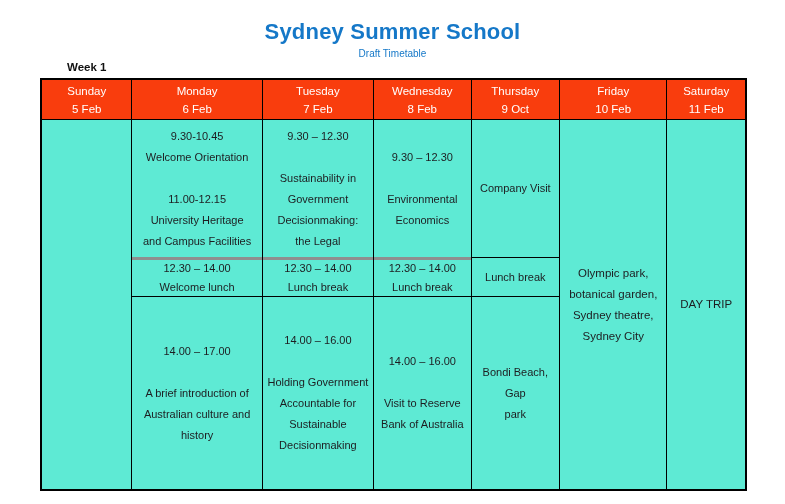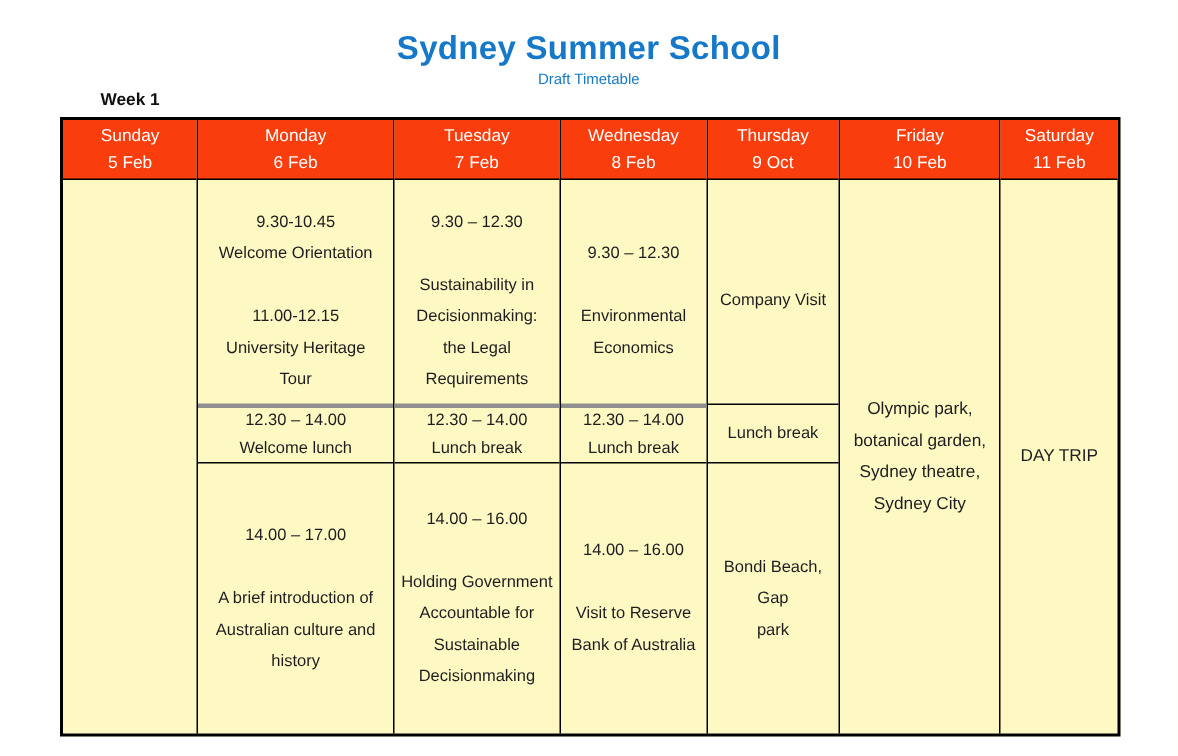--- a/index.html
+++ b/index.html
@@ -23,42 +23,42 @@
     position:absolute; top:61px; left:67px;
     font-size:11.5px; font-weight:bold; color:#111;
   }
 
   .timetable {
     position:absolute; left:40px; top:78px;
     width:707px; height:413px; box-sizing:border-box;
     border:2px solid #000;
     display:grid;
     grid-template-columns: 91fr 131fr 112fr 98fr 89fr 108fr 78fr;
-    background:#fef9c3;
+    background:#5eead4;
   }
   .col { display:flex; flex-direction:column; border-right:1px solid #000; min-width:0; }
   .col:last-child { border-right:none; }
 
   .hdr {
     height:40px; flex:0 0 40px; box-sizing:border-box;
     background:#F93D0D; color:#FFFFFF;
     border-bottom:1px solid #000;
     display:flex; flex-direction:column; align-items:center; justify-content:center;
     font-size:11.5px; line-height:18px; text-align:center;
   }
 
   .cell {
     box-sizing:border-box; text-align:center;
     font-size:11px; line-height:21px;
     display:flex; flex-direction:column; align-items:center;
     overflow:hidden;
   }
   .cell .ln { width:100%; }
 
-  .morning { height:137px; flex:0 0 137px;margin-top:12px; }
+  .morning { height:137px; flex:0 0 137px; }
   .top-align { justify-content:flex-start; padding-top:6px; }
   .v-center { justify-content:center; }
 
   .lunch {
     height:40px; flex:0 0 40px;
     justify-content:center; line-height:19px;
     border-bottom:1px solid #000;
   }
   .divider-gray { border-top:3px solid #8f8f8f; }
   .divider-black { border-top:1px solid #000; }
@@ -88,20 +88,21 @@
       <div class="hdr">
         <div class="ln">Monday</div>
         <div class="ln">6 Feb</div>
       </div>
       <div class="cell morning top-align">
           <div class="ln">9.30-10.45</div>
           <div class="ln">Welcome Orientation</div>
           <div class="ln">&nbsp;</div>
           <div class="ln">11.00-12.15</div>
           <div class="ln">University Heritage</div>
+          <div class="ln">and Campus Facilities</div>
           <div class="ln">Tour</div>
         </div>
       <div class="cell lunch divider-gray">
           <div class="ln">12.30 – 14.00</div>
           <div class="ln">Welcome lunch</div>
         </div>
       <div class="cell afternoon">
           <div class="ln">14.00 – 17.00</div>
           <div class="ln">&nbsp;</div>
           <div class="ln">A brief introduction of</div>
@@ -112,20 +113,21 @@
 
     <div class="col">
       <div class="hdr">
         <div class="ln">Tuesday</div>
         <div class="ln">7 Feb</div>
       </div>
       <div class="cell morning top-align">
           <div class="ln">9.30 – 12.30</div>
           <div class="ln">&nbsp;</div>
           <div class="ln">Sustainability in</div>
+          <div class="ln">Government</div>
           <div class="ln">Decisionmaking:</div>
           <div class="ln">the Legal</div>
           <div class="ln">Requirements</div>
         </div>
       <div class="cell lunch divider-gray">
           <div class="ln">12.30 – 14.00</div>
           <div class="ln">Lunch break</div>
         </div>
       <div class="cell afternoon">
           <div class="ln">14.00 – 16.00</div>

